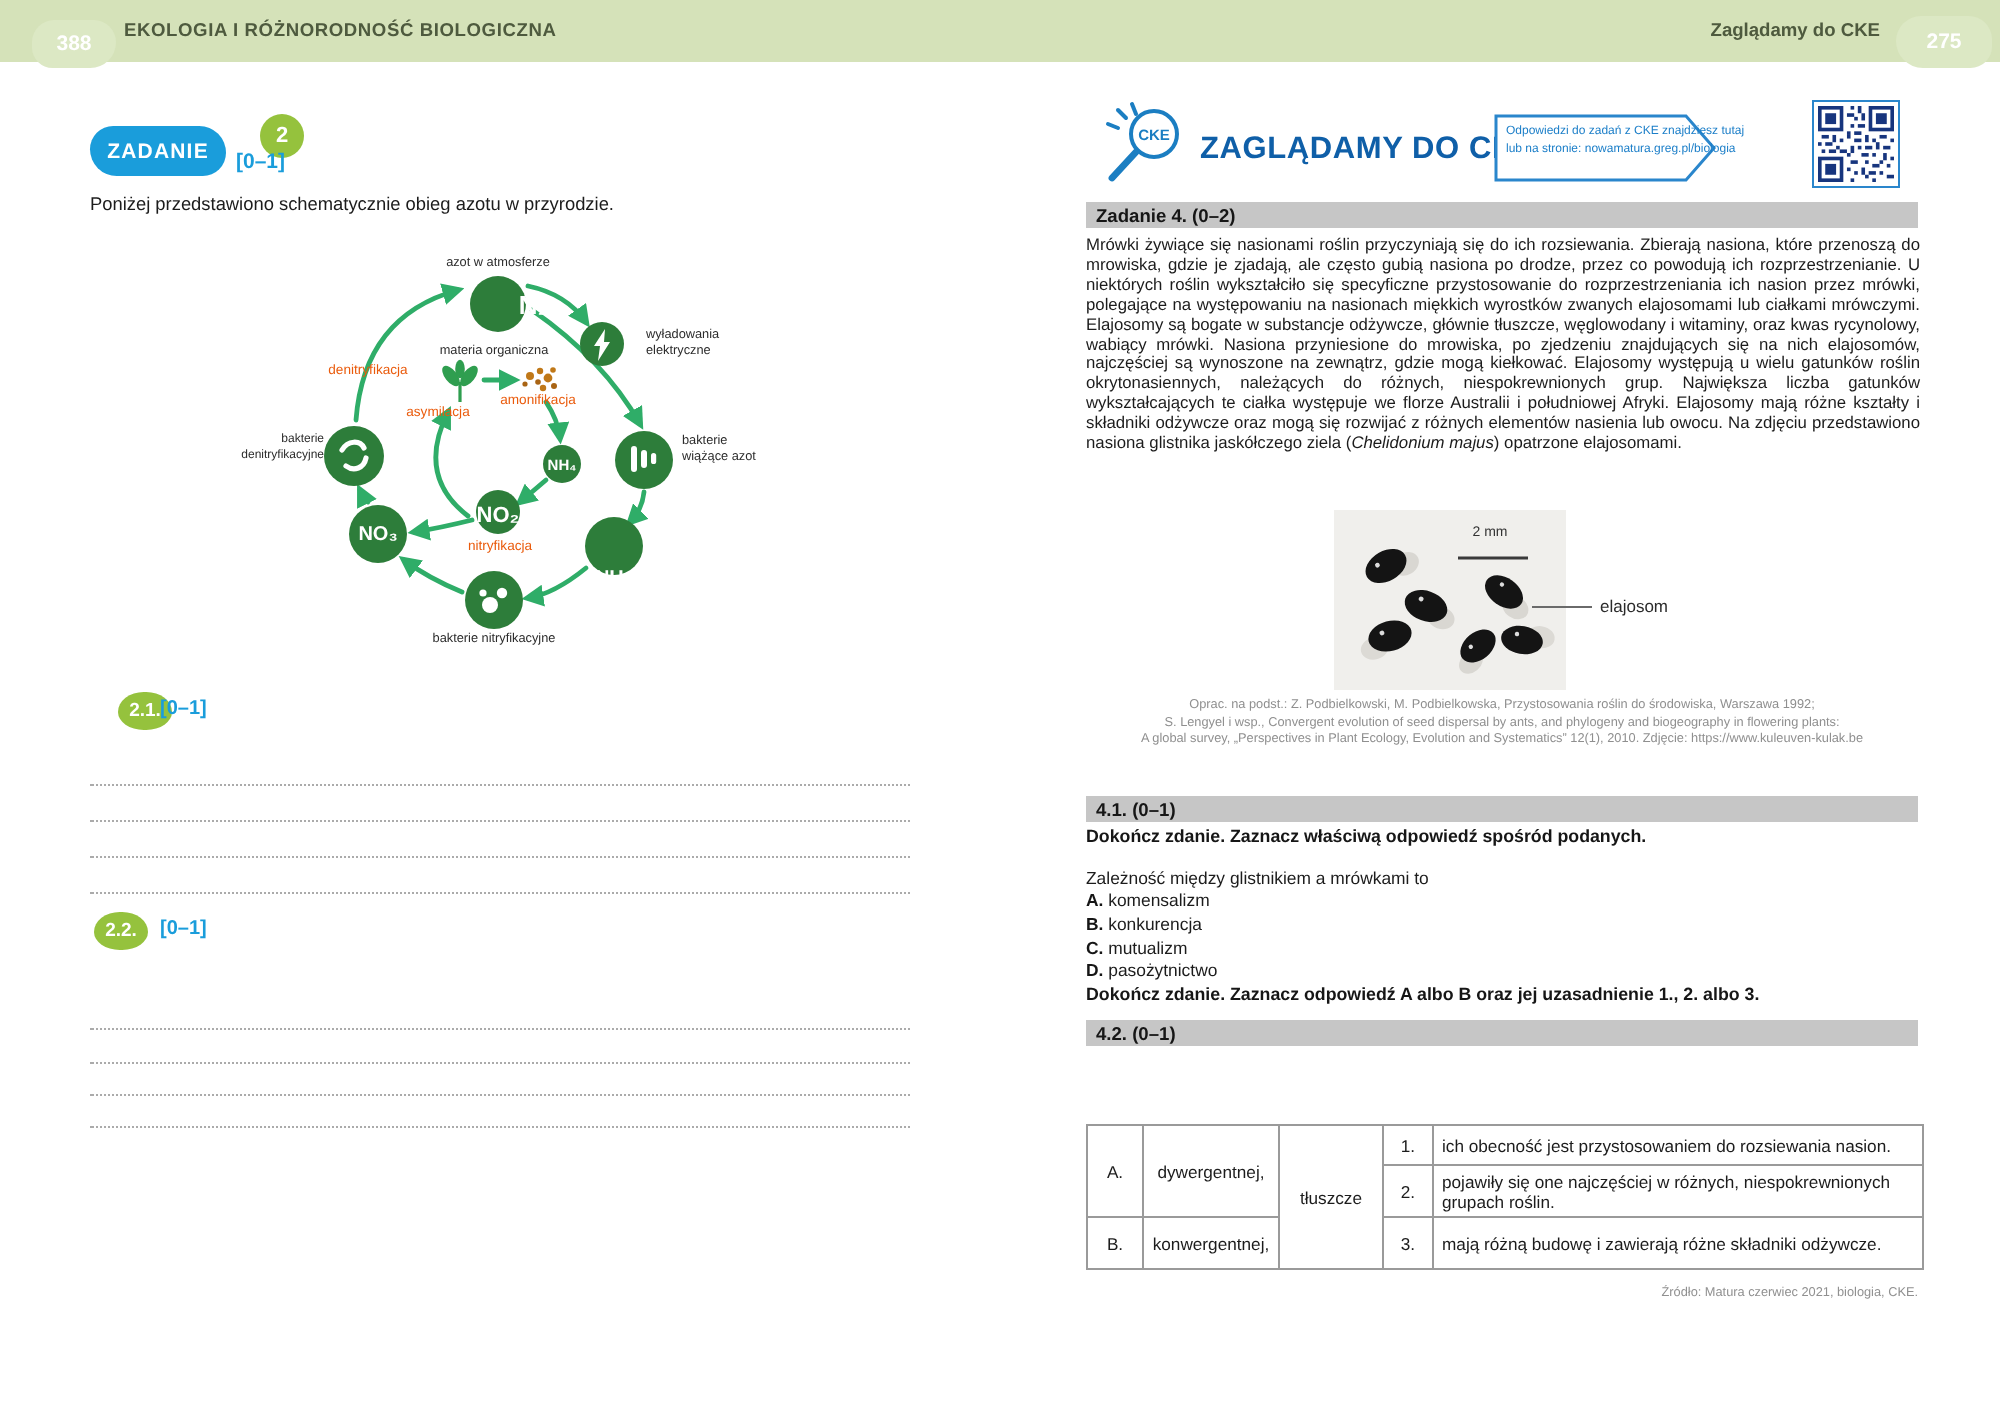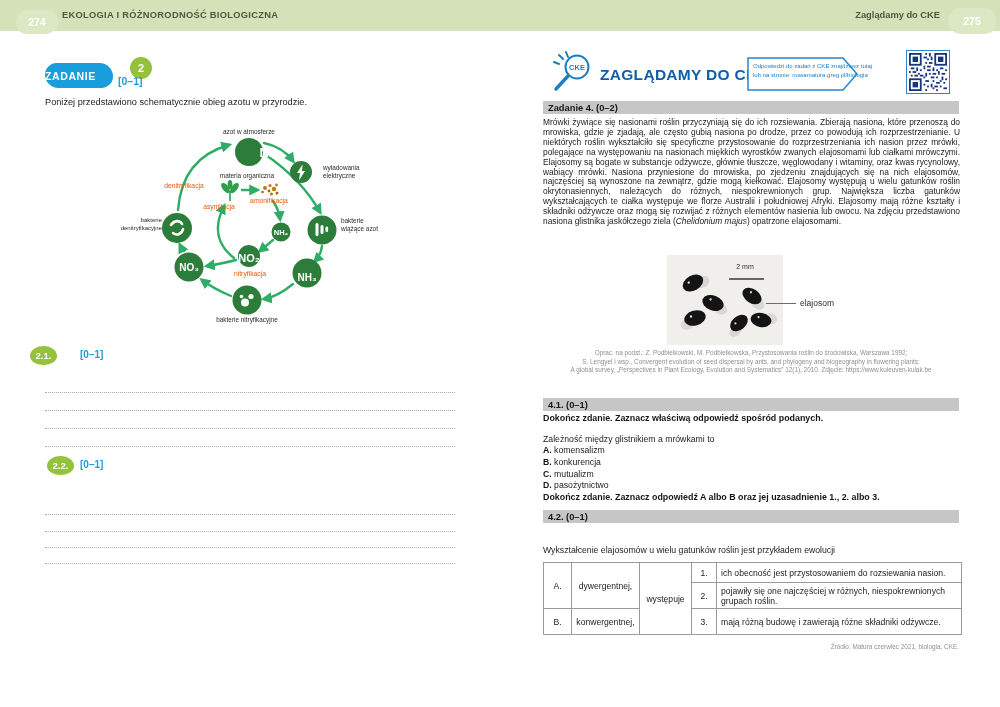--- a/index.html
+++ b/index.html
@@ -12,21 +12,21 @@
         display:flex;align-items:center;justify-content:center;background:#dce8c4}
   .pill-left{left:16px;top:10px;width:42px;height:24px;border-radius:13px 13px 15px 12px}
   .pill-right{left:948px;top:8px;width:48px;height:26px;border-radius:14px 13px 12px 15px}
   .chapter{position:absolute;left:62px;top:10px;font-size:9.3px;font-weight:bold;
            color:#4e5a3e;letter-spacing:.3px}
   .section-right{position:absolute;left:780px;top:10px;width:160px;text-align:right;
            font-size:9.3px;font-weight:bold;color:#4e5a3e}
   
   .zadanie-blob{left:45px;top:63px;width:68px;height:25px;background:#1a9ddb;color:#fff;
         font-weight:bold;font-size:10.5px;letter-spacing:.6px;border-radius:13px 15px 13px 15px;
-        display:flex;align-items:center;}
+        display:flex;align-items:center;justify-content:center}
   .zadanie-num{left:130px;top:57px;width:22px;height:22px;background:#95c23d;color:#fff;
         border-radius:50%;font-weight:bold;font-size:11px;display:flex;align-items:center;justify-content:center}
   .points-blue{color:#1a9ddb;font-weight:bold;font-size:10px}
   .subtask-badge{width:27px;height:19px;background:#95c23d;color:#fff;border-radius:50% 50% 50% 50%/55% 55% 50% 50%;
         font-weight:bold;font-size:9.5px;display:flex;align-items:center;justify-content:center}
   .qtext{font-size:9.2px;font-weight:bold;color:#161616;line-height:12px}
   .intro{font-size:9.2px;color:#1c1c1c}
   .answer-line{border-bottom:1.5px dotted #ababab;height:0;width:410px}
   
   .diagram{left:120px;top:112px;width:270px;height:218px}
@@ -55,21 +55,21 @@
   .t42 td{border:1px solid #9a9a9a;padding:2px 4px;vertical-align:middle;background:#fff}
   .t42 .cc{text-align:center}
   .source{left:543px;top:643px;width:416px;text-align:right;font-size:6.4px;color:#909090}
 </style>
 </head>
 <body>
 
 <div class="page">
 
   <div class="topbar">
-    <div class="pill pill-left">274</div>
+    <div class="pill pill-left">388</div>
     <div class="chapter">EKOLOGIA I RÓŻNORODNOŚĆ BIOLOGICZNA</div>
     <div class="section-right">Zaglądamy do CKE</div>
     <div class="pill pill-right">275</div>
   </div>
 
   <div class="abs zadanie-blob">
     <span>ZADANIE</span>
   </div>
   <div class="abs zadanie-num">2</div>
   <div class="abs points-blue" style="left:118px;top:75px;font-size:10.5px">[0–1]</div>
@@ -141,21 +141,21 @@
         <circle cx="1.5" cy="4" r="1.6"></circle>
           <circle cx="7" cy="3" r="1.5" fill="#a96414"></circle>
       </g>
     </svg>
 
     
     <div class="chem" style="left:127px;top:33px;width:40px;font-size:13px">N₂</div>
     <div class="chem" style="left:141px;top:116px;width:40px;font-size:7.5px">NH₄</div>
     <div class="chem" style="left:109px;top:140px;width:40px;font-size:11px">NO₂</div>
     <div class="chem" style="left:49px;top:150px;width:40px;font-size:10px">NO₃</div>
-    <div class="chem" style="left:167px;top:160px;width:40px;font-size:10px">NH₃</div>
+    <div class="chem" style="left:167px;top:172px;width:40px;font-size:10px">NH₃</div>
 
     
     <div class="dl center" style="left:69px;top:16px;width:120px">azot w atmosferze</div>
     <div class="dl" style="left:203px;top:52px">
       <div>wyładowania</div>
       <div>elektryczne</div>
     </div>
     <div class="dl center" style="left:77px;top:60px;width:100px">materia organiczna</div>
     <div class="dl center orange" style="left:24px;top:70px;width:80px">denitryfikacja</div>
     <div class="dl center orange" style="left:110px;top:85px;width:78px">amonifikacja</div>
@@ -165,21 +165,21 @@
       <div>bakterie</div>
       <div>wiążące azot</div>
     </div>
     <div class="dl" style="left:0;top:104px;width:42px;text-align:right;font-size:6px">
       <div>bakterie</div>
       <div>denitryfikacyjne</div>
     </div>
     <div class="dl center" style="left:57px;top:204px;width:140px">bakterie nitryfikacyjne</div>
   </div>
 
-  <div class="abs subtask-badge" style="left:30px;top:346px">2.1.</div>
+  <div class="abs subtask-badge" style="left:59px;top:346px">2.1.</div>
   <div class="abs points-blue" style="left:80px;top:349px">[0–1]</div>
   <div class="abs answer-line" style="left:45px;top:392px"></div>
   <div class="abs answer-line" style="left:45px;top:410px"></div>
   <div class="abs answer-line" style="left:45px;top:428px"></div>
   <div class="abs answer-line" style="left:45px;top:446px"></div>
 
   <div class="abs subtask-badge" style="left:47px;top:456px">2.2.</div>
   <div class="abs points-blue" style="left:80px;top:459px">[0–1]</div>
   <div class="abs answer-line" style="left:45px;top:514px"></div>
   <div class="abs answer-line" style="left:45px;top:531px"></div>
@@ -326,35 +326,34 @@
   <div class="abs stem" style="top:434px">Zależność między glistnikiem a mrówkami to</div>
   <div class="abs opts" style="top:445px">
     <div><b>A.</b> <span>komensalizm</span></div>
     <div><b>B.</b> <span>konkurencja</span></div>
     <div><b>C.</b> <span>mutualizm</span></div>
     <div><b>D.</b> <span>pasożytnictwo</span></div>
   </div>
 
   <div class="abs gray-bar" style="top:510px">4.2. (0–1)</div>
   <div class="abs instr" style="top:492px">Dokończ zdanie. Zaznacz odpowiedź A albo B oraz jej uzasadnienie 1., 2. albo 3.</div>
-  <div class="abs stem" style="top:545px">Wykształcenie elajosomów u wielu gatunków roślin jest przykładem ewolucji</div>
 
   <table class="t42">
     <colgroup>
         <col style="width:28px">
         <col style="width:68px">
         <col style="width:52px">
         <col style="width:25px">
         <col>
       </colgroup>
     <tbody>
         <tr style="height:20px">
       <td class="cc" rowspan="2">A.</td>
       <td class="cc" rowspan="2">dywergentnej,</td>
-      <td class="cc" rowspan="3">występuje</td>
+      <td class="cc" rowspan="3">tłuszcze</td>
       <td class="cc">1.</td>
       <td>ich obecność jest przystosowaniem do rozsiewania nasion.</td>
     </tr>
     <tr style="height:26px">
       <td class="cc">2.</td>
       <td>pojawiły się one najczęściej w różnych, niespokrewnionych grupach roślin.</td>
     </tr>
     <tr style="height:26px">
       <td class="cc">B.</td>
       <td class="cc">konwergentnej,</td>

